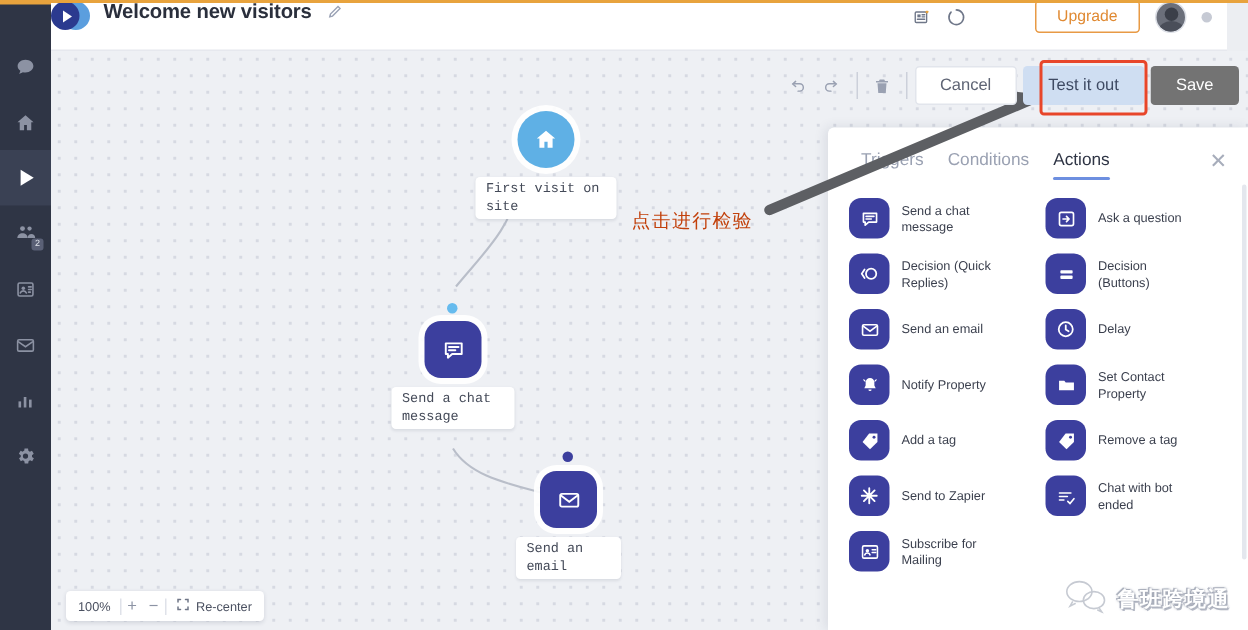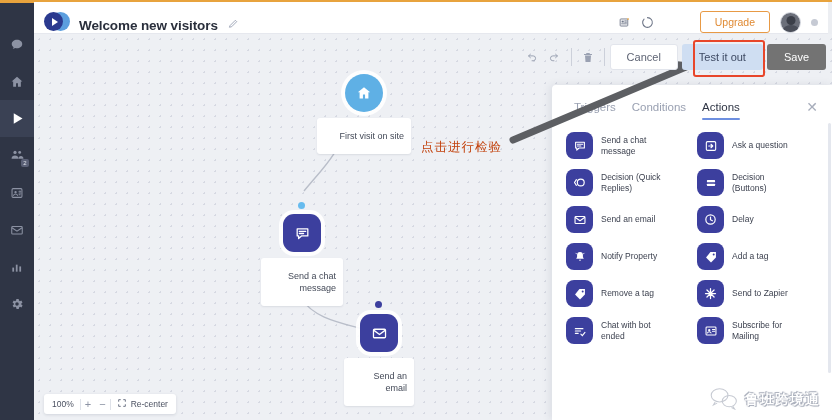--- a/index.html
+++ b/index.html
@@ -36,25 +36,25 @@
     text-align: center; padding: 0 1px;
     font-family: "Liberation Sans", sans-serif;
   }
   .sb-top-accent {
     position: absolute; left: 0; top: 0; width: 34px; height: 3px;
     background: #e8a33d;
   }
 
   
   .header {
-    position: absolute; left: 30px; top: 0;
+    position: absolute; left: 20px; top: 0;
     width: 798px; height: 34px;
     background: #ffffff;
     border-bottom: 1px solid #e6e8ee;
-    display: flex; align-items: flex-end;
+    display: flex; align-items: flex-start;
     z-index: 30;
   }
   .hdr-accent {
     position: absolute; left: 34px; top: 0; width: 798px; height: 2px;
     background: #e8a33d; z-index: 31;
   }
   .logo {
     margin-left: 14px; width: 24px; height: 22px; position: relative;
   }
   .logo .c-back {
@@ -129,26 +129,27 @@
     width: 38px; height: 38px; border-radius: 11px;
     display: flex; align-items: center; justify-content: center;
     color: #ffffff;
     box-shadow: 0 0 0 4px rgba(255,255,255,0.9);
   }
   .node-ico.circle { border-radius: 50%; }
   .node-label {
     background: #ffffff;
     border-radius: 3px;
     font-size: 9px; color: #444a58;
-    padding: 12px 7px;
-    text-align: right;
+    padding: 2px 7px;
+    text-align: left;
     line-height: 12px;
     box-shadow: 0 1px 2px rgba(40,50,80,0.10);
     white-space: pre-line;
     position: absolute;
+    font-family: Liberation Mono, monospace;
   }
   .anchor-dot {
     position: absolute; width: 7px; height: 7px; border-radius: 50%;
   }
 
   .annot-text {
     position: absolute;
     font-size: 12.5px; color: #c2410c;
     font-family: "Liberation Sans", sans-serif;
     letter-spacing: 1px;
@@ -539,20 +540,29 @@
         <div class="act-ico">
           <svg width="14" height="14" viewBox="0 0 24 24" fill="#fff">
             <path d="M12 3.5a5 5 0 0 0-5 5v3.5L5.5 15h13L17 12V8.5a5 5 0 0 0-5-5z"></path>
             <path d="M10.2 16.5h3.6a1.8 1.8 0 0 1-3.6 0z"></path>
             <path d="M5 5.5 6.4 7M19 5.5 17.6 7" stroke="#fff" stroke-width="1.4" stroke-linecap="round"></path>
             </svg>
         </div>
         <div class="act-lbl">Notify Property</div>
       </div>
 
+      <div class="act">
+        <div class="act-ico">
+          <svg width="14" height="14" viewBox="0 0 24 24" fill="#fff">
+            <path d="M3.5 6.5h6l1.6 2h9.4v9H3.5z"></path>
+            </svg>
+        </div>
+        <div class="act-lbl">Set Contact
+Property</div>
+      </div>
 
       <div class="act">
         <div class="act-ico">
           <svg width="14" height="14" viewBox="0 0 24 24" fill="#fff">
             <path d="M11 3.5H20.5V13L12 21.5 3.5 13z"></path>
             <circle cx="16.6" cy="7.6" r="1.7" fill="#3c3f9e"></circle>
             </svg>
         </div>
         <div class="act-lbl">Add a tag</div>
       </div>

